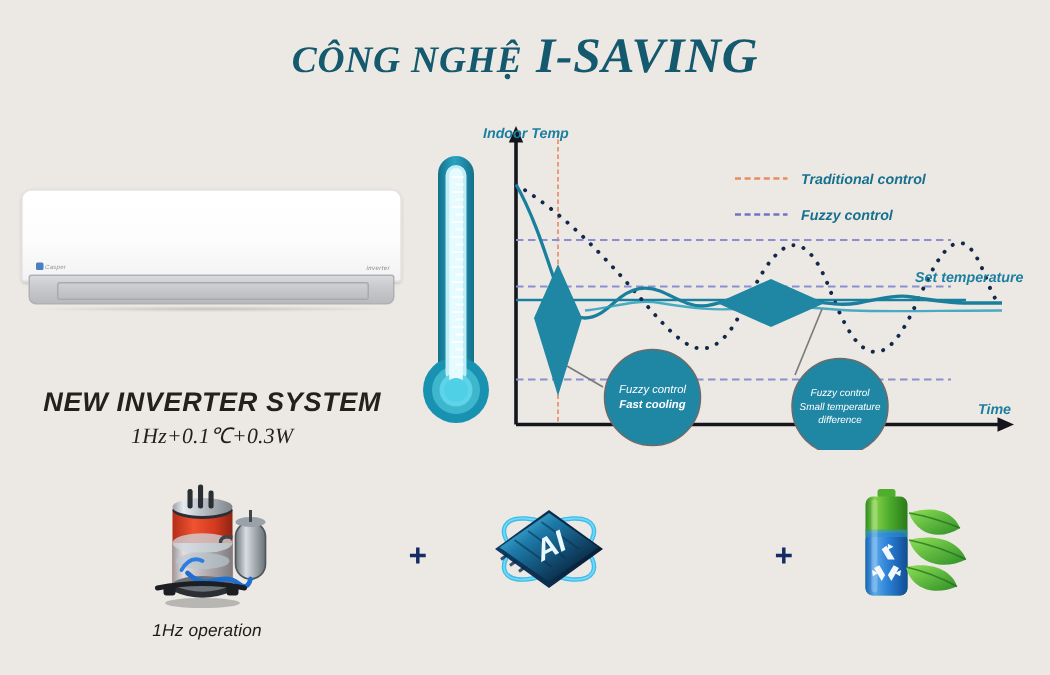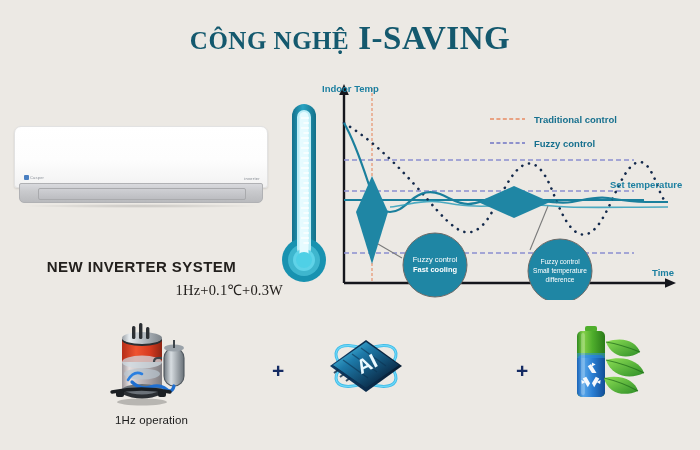--- a/index.html
+++ b/index.html
@@ -2,21 +2,21 @@
 <html><head>
 <meta charset="utf-8">
 <style>
   * { box-sizing: border-box; margin: 0; padding: 0; }
   html, body {
     width: 700px; height: 450px;
     font-family: "Liberation Sans", sans-serif;
     background: #ece9e4;
     overflow: hidden;
   }
-  #page { position: relative; width: 660px; height: 450px; background: #ece9e4; }
+  #page { position: relative; width: 660px; height: 450px; background: #ece9e4; font-style: italic; }
 
   
   #title {
     position: absolute; left: 0; top: 20px; width: 700px;
     text-align: center;
     color: #14596e;
     font-family: "Liberation Serif", serif;
     white-space: nowrap;
   }
   #title .small { font-size: 25px; font-weight: 700; letter-spacing: .5px; }
@@ -53,44 +53,44 @@
     font-size: 4px; color: #7d838b; letter-spacing: .3px;
   }
   #ac-shadow {
     position: absolute; left: 8px; top: 78px; width: 238px; height: 4px;
     background: radial-gradient(ellipse at center, rgba(0,0,0,.16), rgba(0,0,0,0) 72%);
   }
 
   
   #inverter-title {
     position: absolute; left: 0; top: 258px; width: 283px; text-align: center;
-    font-size: 15px; font-weight: 700; color: #23201d; letter-spacing: .45px;
+    font-size: 18px; font-weight: 700; color: #23201d; letter-spacing: .45px;
     font-family: "Liberation Sans", sans-serif;
   }
   #inverter-sub {
-    position: absolute; left: 0; top: 279px; width: 283px; text-align: right;
+    position: absolute; left: 0; top: 279px; width: 283px; text-align: center;
     font-size: 14.5px; color: #23201d; letter-spacing: .2px;
     font-family: "Liberation Serif", serif;
   }
 
   
   #chart { position: absolute; left: 282px; top: 78px; width: 418px; height: 222px; }
   #chart svg { display: block; }
 
   
   .feature { position: absolute; text-align: center; }
   .feature .caption {
     font-size: 11.5px; color: #1b1b1b; letter-spacing: .1px; white-space: nowrap;
     font-family: "Liberation Sans", sans-serif;
   }
   .plus {
     position: absolute; font-size: 21px; font-weight: 700; color: #152b63;
     font-family: "Liberation Sans", sans-serif;
   }
-  #feat-1 { left: 58px;  top: 322px; width: 130px; text-align: right; }
+  #feat-1 { left: 73px;  top: 322px; width: 130px; }
   #feat-2 { left: 288px; top: 330px; width: 155px; }
   #feat-3 { left: 533px; top: 322px; width: 140px; }
   #plus-1 { left: 272px; top: 359px; }
   #plus-2 { left: 516px; top: 359px; }
   .art { position: relative; margin: 0 auto; }
   .cap-pad { margin-top: 4px; }
 </style>
 </head>
 <body>
 

